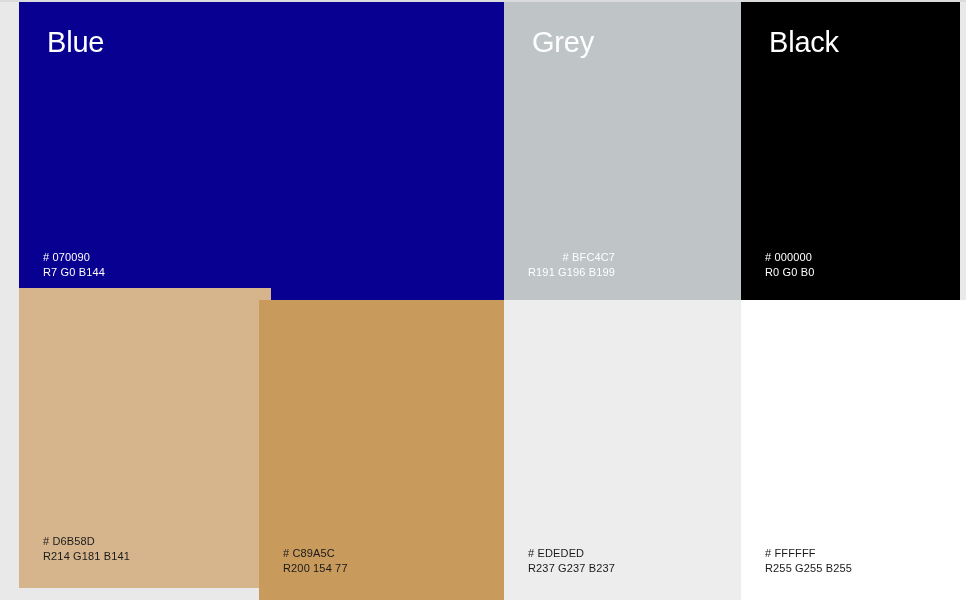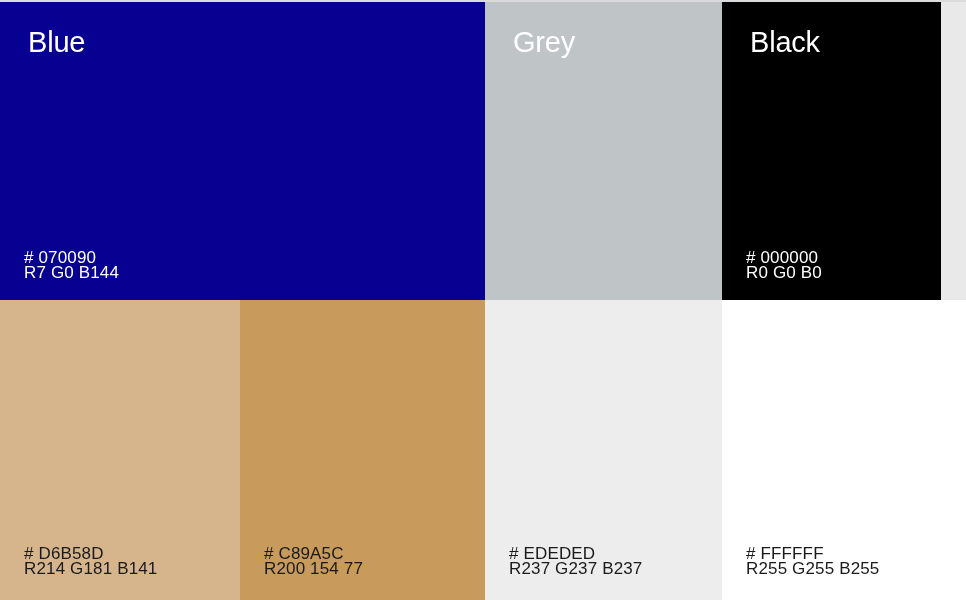--- a/index.html
+++ b/index.html
@@ -28,53 +28,54 @@
     top: 0;
     width: 966px;
     height: 2px;
     background: #d9dbdc;
   }
 
   .swatch {
     position: absolute;
     box-sizing: border-box;
     overflow: hidden;
+    margin-left: 19px;
   }
 
   .swatch-title {
     position: absolute;
     left: 28px;
     top: 22px;
     font-size: 29px;
     font-weight: 400;
     letter-spacing: -0.2px;
     line-height: 36px;
     white-space: nowrap;
   }
 
   .swatch-codes {
     position: absolute;
     left: 24px;
-    font-size: 17px;
+    font-size: 11px;
     font-weight: 400;
     line-height: 15px;
     letter-spacing: 0.15px;
     white-space: nowrap;
   }
 
   .swatch-hex { display: block; }
   .swatch-rgb { display: block; }
 
   
   #swatch-blue  { left: 0;     top: 2px; width: 485px; height: 298px; }
   #swatch-grey  { left: 485px; top: 2px; width: 237px; height: 298px; text-align: right; }
   #swatch-black { left: 722px; top: 2px; width: 219px; height: 298px; }
 
   
-  #swatch-tan-light { left: 0;     top: 300px; width: 252px; height: 300px; text-decoration: underline; }
+  #swatch-tan-light { left: 0;     top: 288px; width: 252px; height: 300px; text-decoration: underline; }
   #swatch-tan-dark  { left: 240px; top: 300px; width: 245px; height: 300px; text-decoration: underline; }
   #swatch-off-white { left: 485px; top: 300px; width: 237px; height: 372px; }
   #swatch-white     { left: 722px; top: 300px; width: 272px; height: 300px; }
 
   
   .row-1 .swatch-codes { top: 248px; }
   .row-2 .swatch-codes { top: 246px; }
 
   .on-dark  { color: #ffffff; }
   .on-light { color: #1a1a1a; }
@@ -89,20 +90,24 @@
   <div class="swatch row-1" id="swatch-blue" style="background-color: rgb(7, 0, 144);">
     <div class="swatch-title on-dark">Blue</div>
     <div class="swatch-codes on-dark">
       <span class="swatch-hex"># 070090</span>
       <span class="swatch-rgb">R7 G0 B144</span>
     </div>
   </div>
 
   <div class="swatch row-1" id="swatch-grey" style="background-color: rgb(191, 196, 199);">
     <div class="swatch-title on-dark">Grey</div>
+    <div class="swatch-codes on-dark">
+      <span class="swatch-hex"># BFC4C7</span>
+      <span class="swatch-rgb">R191 G196 B199</span>
+    </div>
   </div>
 
   <div class="swatch row-1" id="swatch-black" style="background-color: rgb(0, 0, 0);">
     <div class="swatch-title on-dark">Black</div>
     <div class="swatch-codes on-dark">
       <span class="swatch-hex"># 000000</span>
       <span class="swatch-rgb">R0 G0 B0</span>
     </div>
   </div>
 

